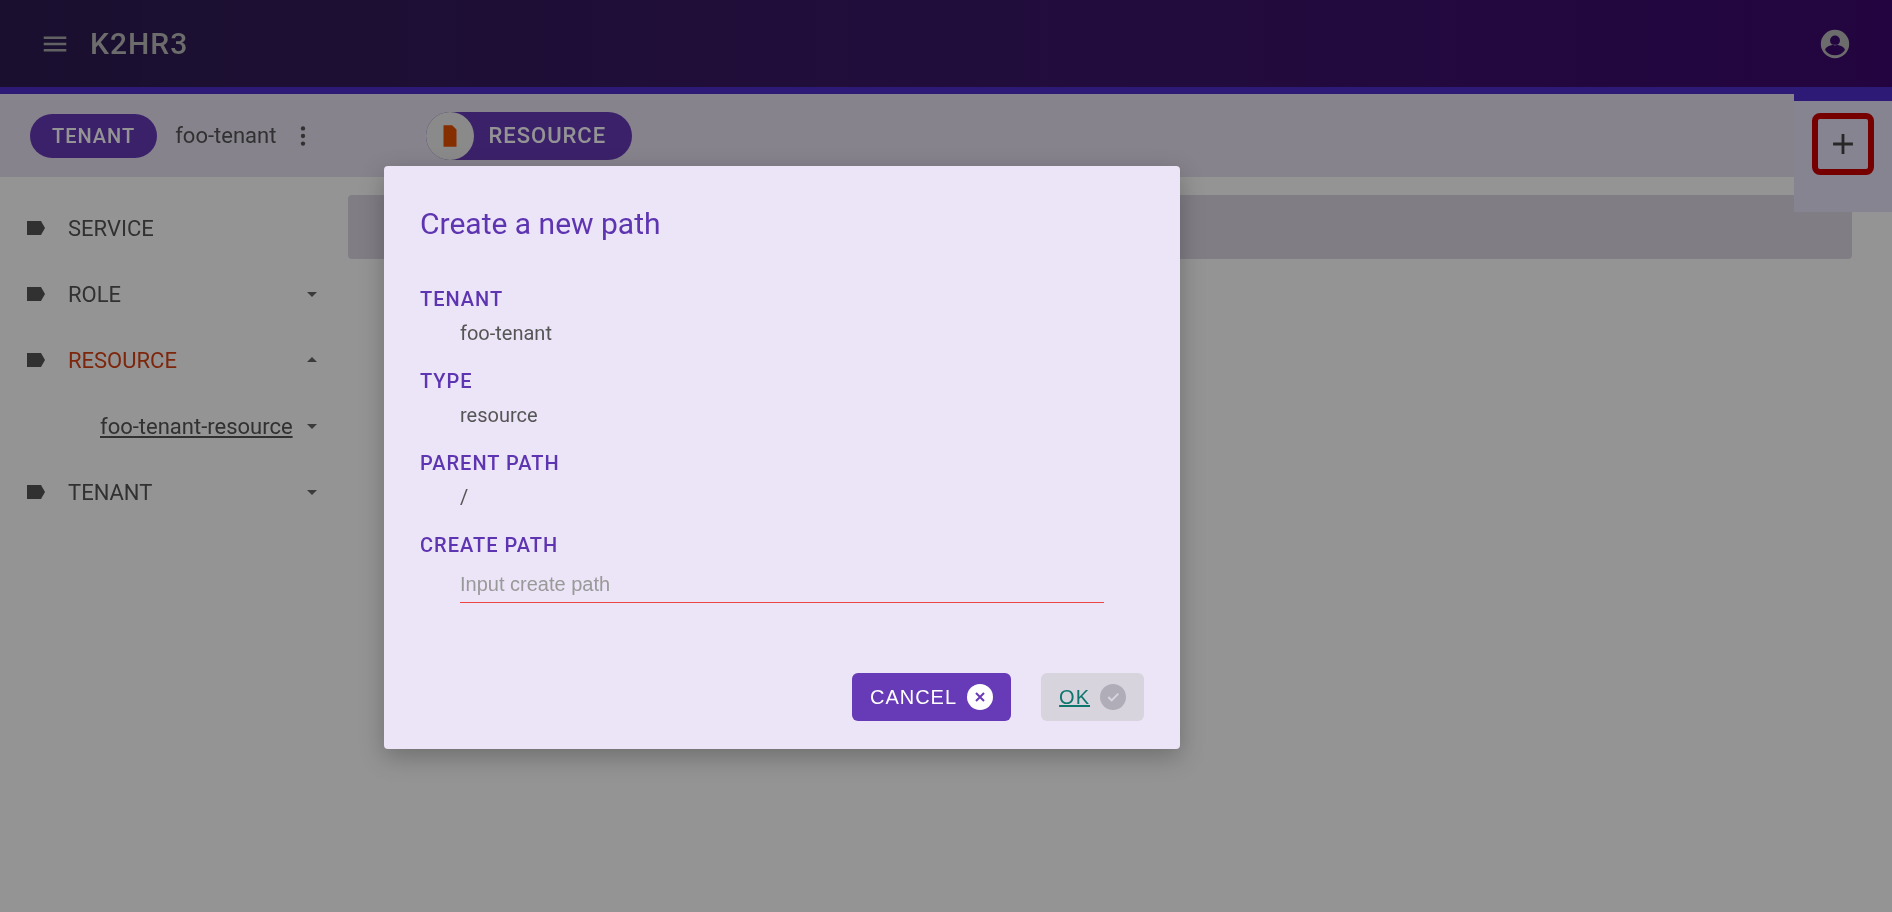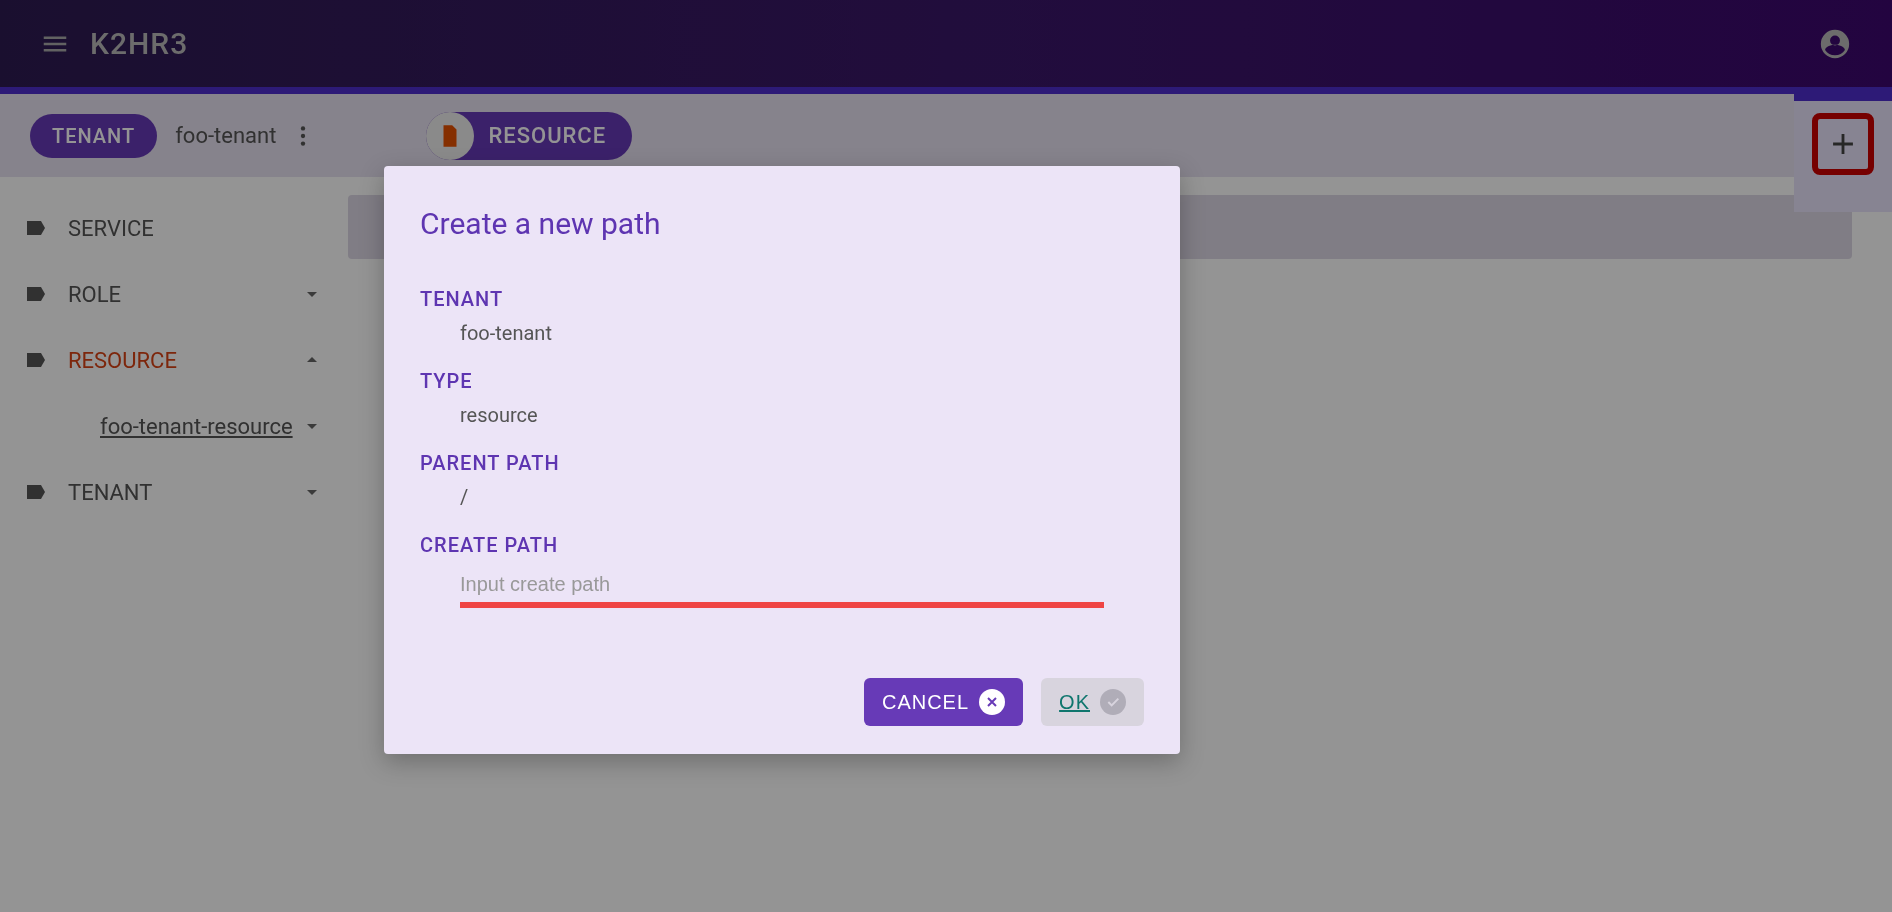--- a/index.html
+++ b/index.html
@@ -37,23 +37,23 @@
   
   .main { flex: 1; padding-top: 18px; }
   .value-bar { height: 64px; background: #ddd8e6; border-radius: 4px; margin-right: 40px; display: flex; align-items: center; padding: 0 20px; color: #555; font-size: 22px; }
 
   
   .overlay { position: absolute; inset: 0; background: rgba(0,0,0,0.42); }
   .dialog { position: absolute; left: 384px; top: 166px; width: 796px; background: #ece4f7; border-radius: 4px; padding: 40px 36px 28px 36px; box-shadow: 0 8px 24px rgba(0,0,0,.25); }
   .dialog-title { color: #5e35b1; font-size: 30px; margin-bottom: 46px; }
   .dlg-label { color: #5e35b1; font-size: 20px; font-weight: 500; letter-spacing: 1px; margin-top: 24px; }
   .dlg-value { color: #555; font-size: 20px; margin: 10px 0 18px 40px; }
-  .dlg-input { width: calc(100% - 80px); margin-left: 40px; margin-top: 10px; border: none; border-bottom: 6px solid #ef4444; background: transparent; font-size: 20px; padding: 6px 0; color: #333; outline: none; }
+  .dlg-input { width: calc(100% - 80px); margin-left: 40px; margin-top: 10px; border: none; border-bottom: 1px solid #ef4444; background: transparent; font-size: 20px; padding: 6px 0; color: #333; outline: none; }
   .dlg-input::placeholder { color: #999; }
-  .dlg-actions { display: flex; justify-content: flex-end; gap: 18px; margin-top: 70px; }
+  .dlg-actions { display: flex; justify-content: flex-end; gap: 30px; margin-top: 70px; }
   .btn { height: 48px; border: none; border-radius: 6px; font-size: 20px; font-weight: 500; letter-spacing: 1px; display: inline-flex; align-items: center; padding: 0 18px; gap: 10px; cursor: pointer; }
   .btn.cancel { background: #673AB7; color: #fff; }
   .btn.ok { background: #d8d4de; color: #0f766e; cursor: default; text-decoration: underline; }
   .btn .circ { display: inline-flex; align-items: center; justify-content: center; width: 26px; height: 26px; border-radius: 13px; }
   .btn.cancel .circ { background: #fff; color: #673AB7; }
   .btn.ok .circ { background: #b0adb8; color: #d8d4de; }
 
   svg { display: block; }
 </style>
 </head>

